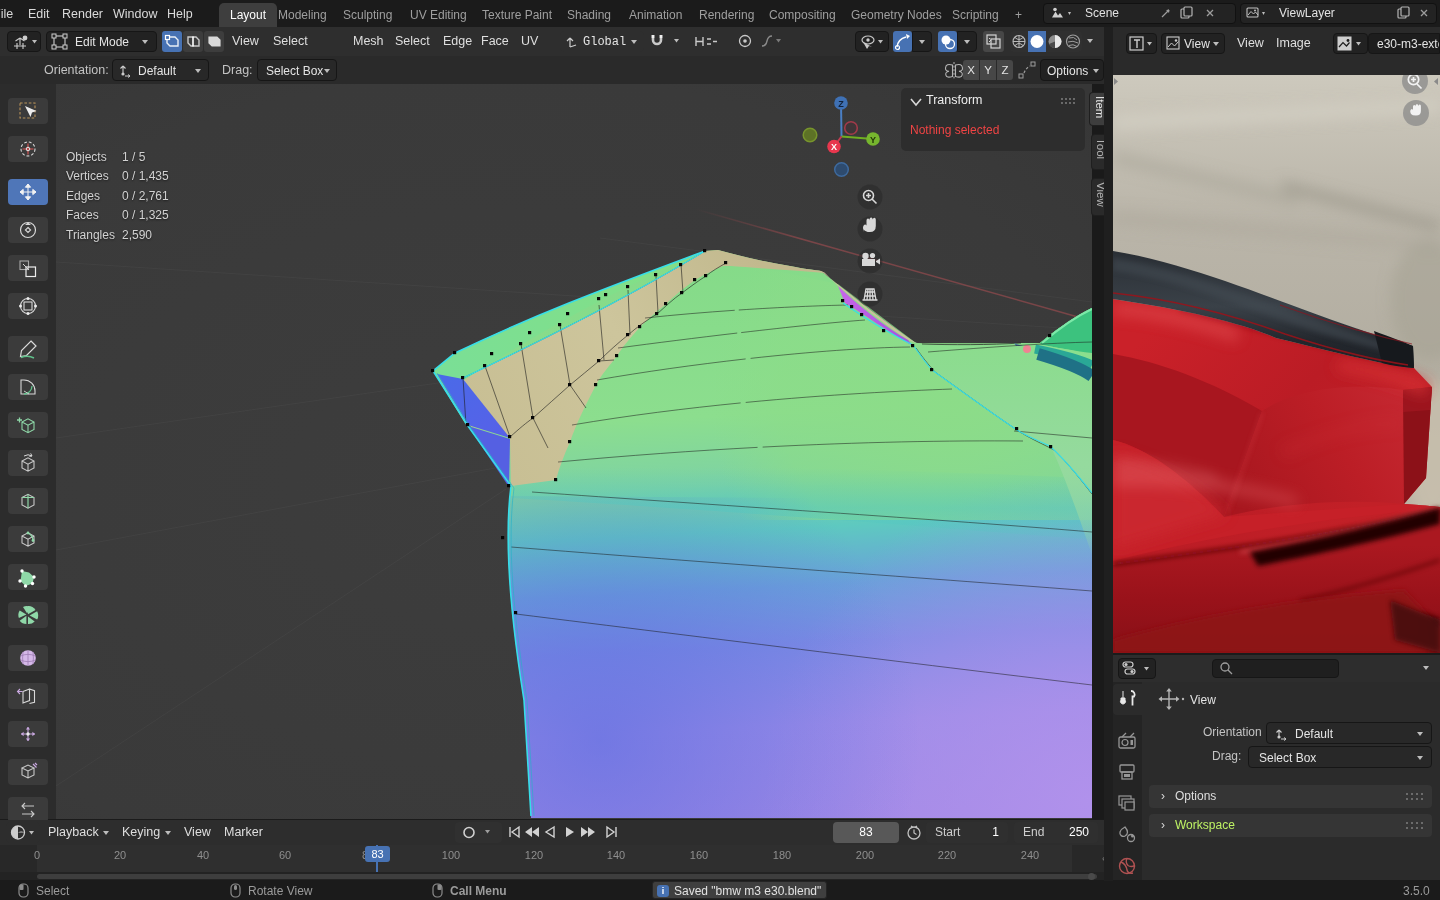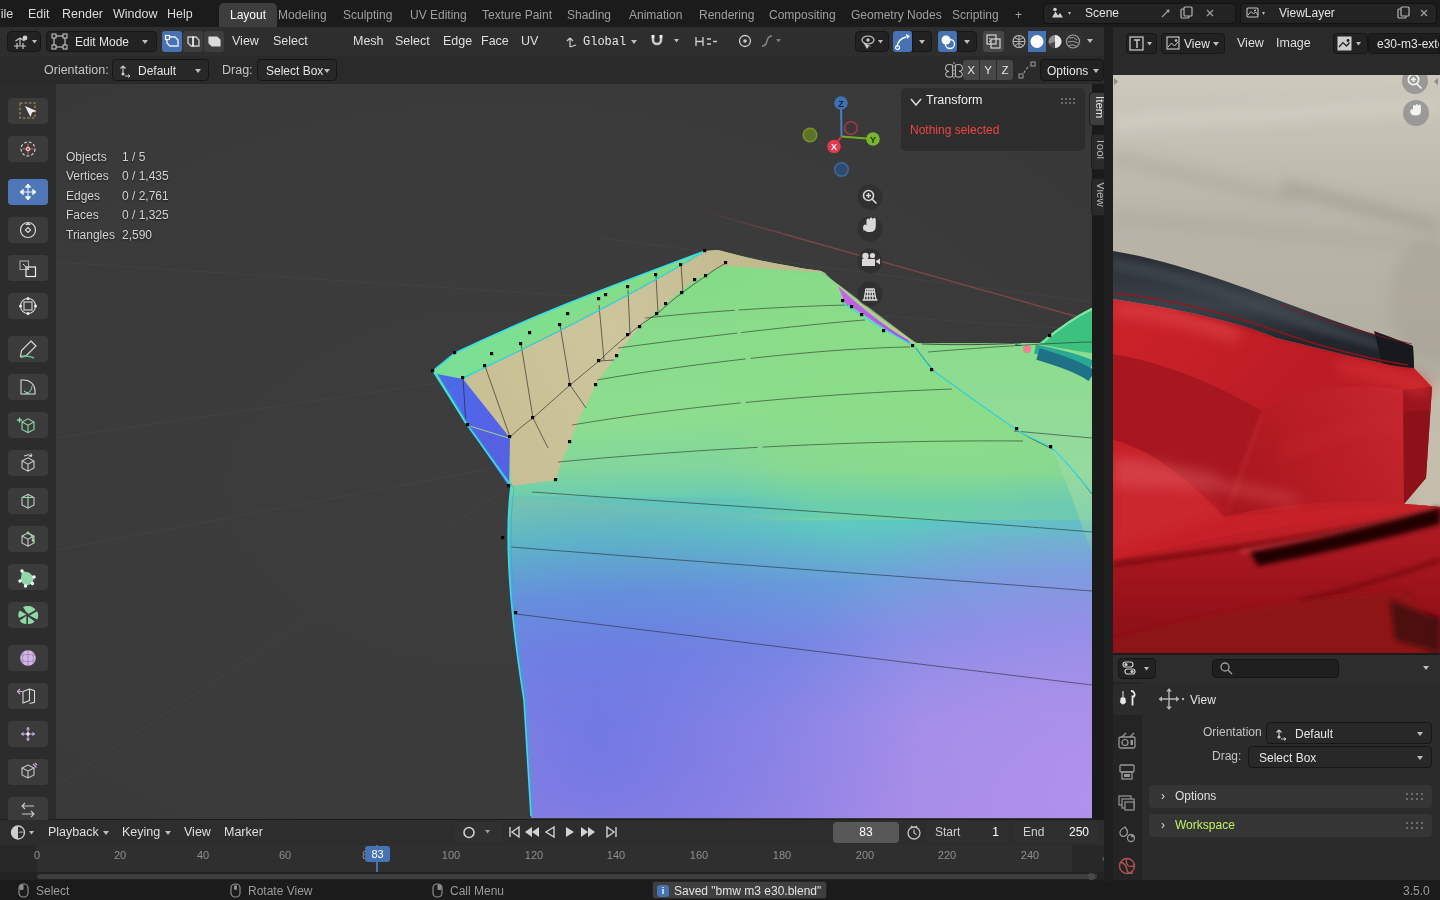--- a/index.html
+++ b/index.html
@@ -968,21 +968,21 @@
     <span class="txt dim" style="position:absolute;left:36px;top:4px;">Select</span>
     <svg width="14" height="15" style="position:absolute;left:229px;top:3px;">
       <rect x="2" y="1" width="9" height="13" rx="4" fill="none" stroke="#8d8d8d" stroke-width="1.2"></rect>
       <rect x="5" y="2" width="3" height="5" rx="1.5" fill="#8d8d8d"></rect>
     </svg>
     <span class="txt dim" style="position:absolute;left:248px;top:4px;">Rotate View</span>
     <svg width="14" height="15" style="position:absolute;left:431px;top:3px;">
       <rect x="2" y="1" width="9" height="13" rx="4" fill="none" stroke="#8d8d8d" stroke-width="1.2"></rect>
       <path d="M10.5 6.5 q-2 1 -4 0 l0 -5 q3 -0.5 4 1z" fill="#8d8d8d"></path>
     </svg>
-    <span class="txt dim" style="position:absolute;left:450px;top:4px;">Call Menu</span>
+    <span class="txt dim" style="position:absolute;left:450px;top:4px;font-weight:bold;">Call Menu</span>
     <div style="position:absolute;left:652px;top:1px;width:175px;height:18px;background:#3f3f3f;border:1px solid #242424;border-radius:3px;">
       <div style="position:absolute;left:4px;top:2.5px;width:12px;height:12px;background:#4772b3;border-radius:3px;color:#fff;font-size:9px;font-weight:bold;text-align:center;line-height:12px;">i</div>
       <span style="position:absolute;left:21px;top:1.5px;color:#e2e2e2;font-size:12px;white-space:nowrap;">Saved "bmw m3 e30.blend"</span>
     </div>
     <span class="txt dim" style="position:absolute;left:1403px;top:4px;">3.5.0</span>
   </div>
 
   <div class="vline" style="left:1104px; top:27px; width:9px; height:854px;"></div>
 </div>
 

